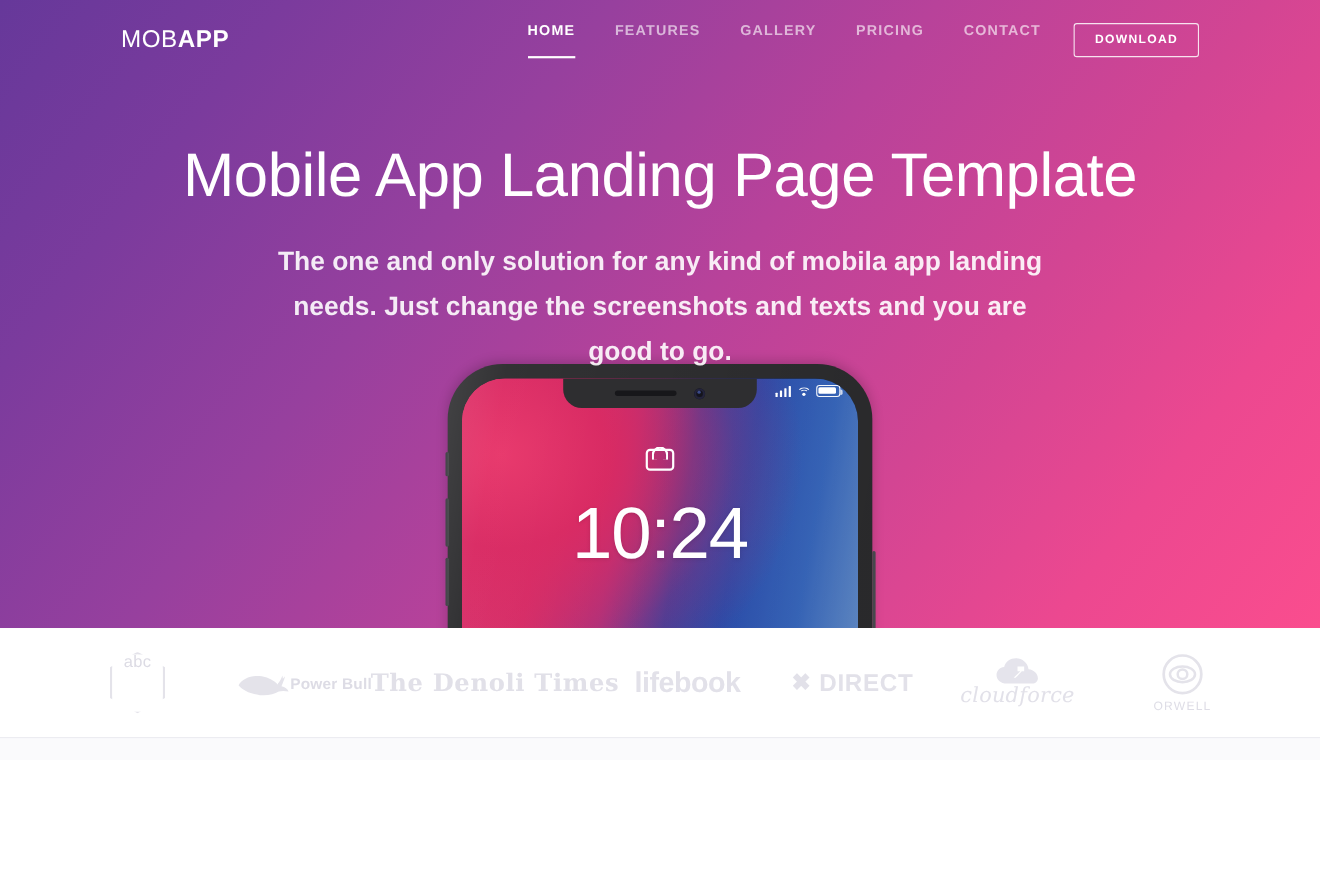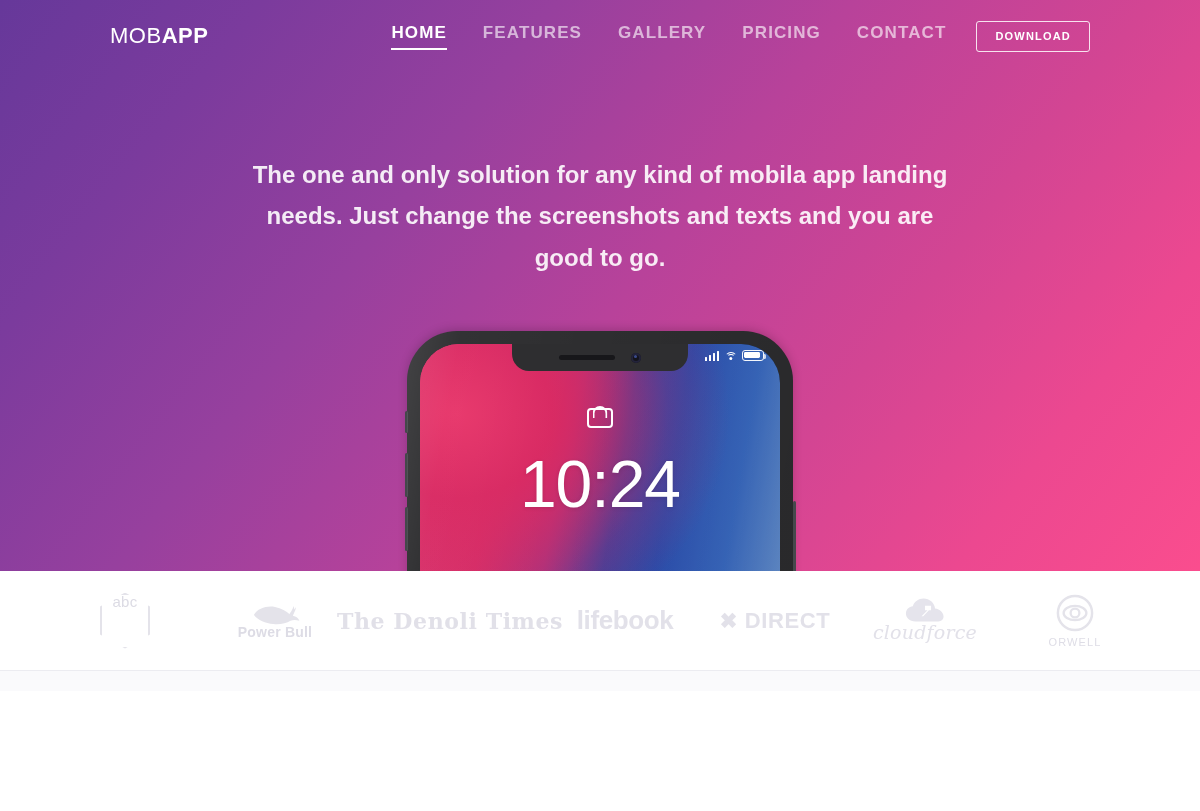--- a/index.html
+++ b/index.html
@@ -50,27 +50,27 @@
   .nav-spacer { flex:1; }
 
   .nav-links {
     display:flex;
     align-items:center;
     gap:36px;
     margin-right:30px;
   }
   .nav-link {
     position:relative;
-    font-size:17px;
+    font-size:13px;
     font-weight:700;
     letter-spacing:1.1px;
     color:rgba(255,255,255,0.62);
     text-decoration:none;
     white-space:nowrap;
-    padding-bottom:7px;
+    padding-bottom:18px;
     cursor:pointer;
   }
   .nav-link.active { color:#ffffff; }
   .nav-link.active::after {
     content:"";
     position:absolute;
     left:0; right:0; bottom:0;
     height:2px;
     background:#ffffff;
   }
@@ -383,21 +383,21 @@
   }
   .abc-text {
     position:relative;
     font-size:15px;
     font-weight:400;
     color:#ddd c e6;
     color:#dcdbe4;
     letter-spacing:0.3px;
   }
 
-  .pb-wrap { display:flex; flex-direction:column; align-items:center;justify-content:flex-end; }
+  .pb-wrap { display:flex; flex-direction:row; align-items:center;justify-content:flex-end; }
   .bull {
     width:52px; height:26px;
     margin-bottom:-4px;
     color:#e4e3ea;
   }
   .pb-text {
     font-size:14px;
     font-weight:700;
     color:#dddce5;
     letter-spacing:0.2px;
@@ -469,20 +469,21 @@
       <a class="nav-link">FEATURES</a>
       <a class="nav-link">GALLERY</a>
       <a class="nav-link">PRICING</a>
       <a class="nav-link">CONTACT</a>
     </div>
 
     <button class="download-btn">DOWNLOAD</button>
   </nav>
 
   <div class="hero-copy">
+    <h1 class="hero-title">Mobile App Landing Page Template</h1>
     <p class="hero-sub">The one and only solution for any kind of mobila app landing needs. Just change the screenshots and texts and you are good to go.</p>
   </div>
 
   <div class="phone">
     <div class="btn-mute"></div>
     <div class="btn-vol-up"></div>
     <div class="btn-vol-down"></div>
     <div class="btn-power"></div>
 
     <div class="phone-screen">

